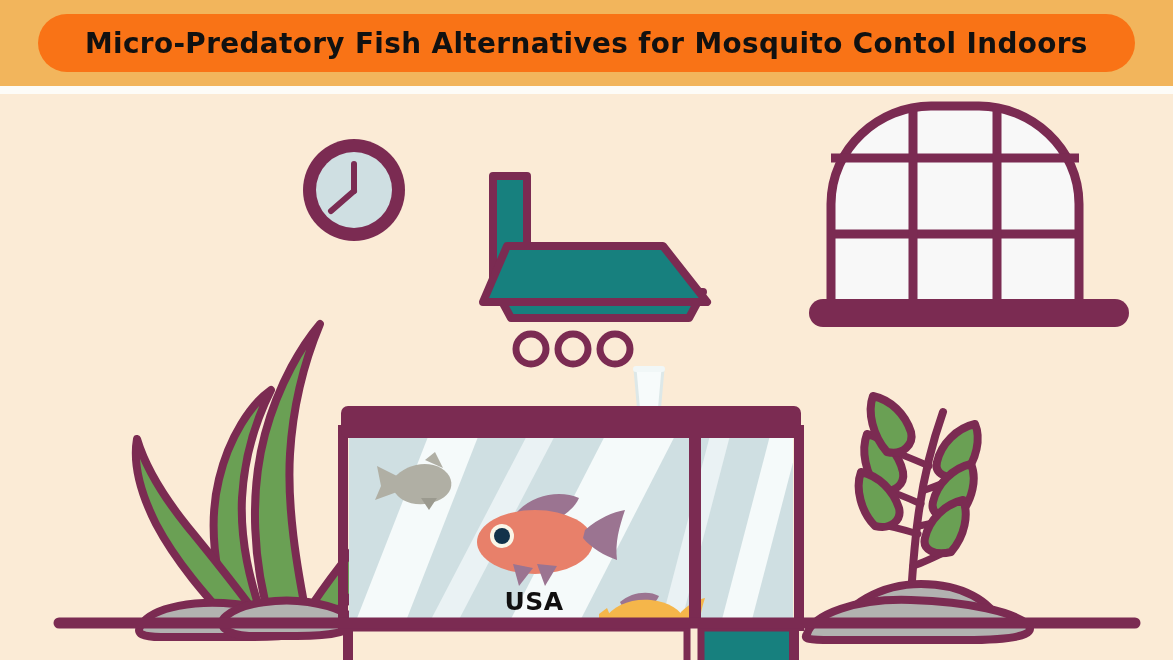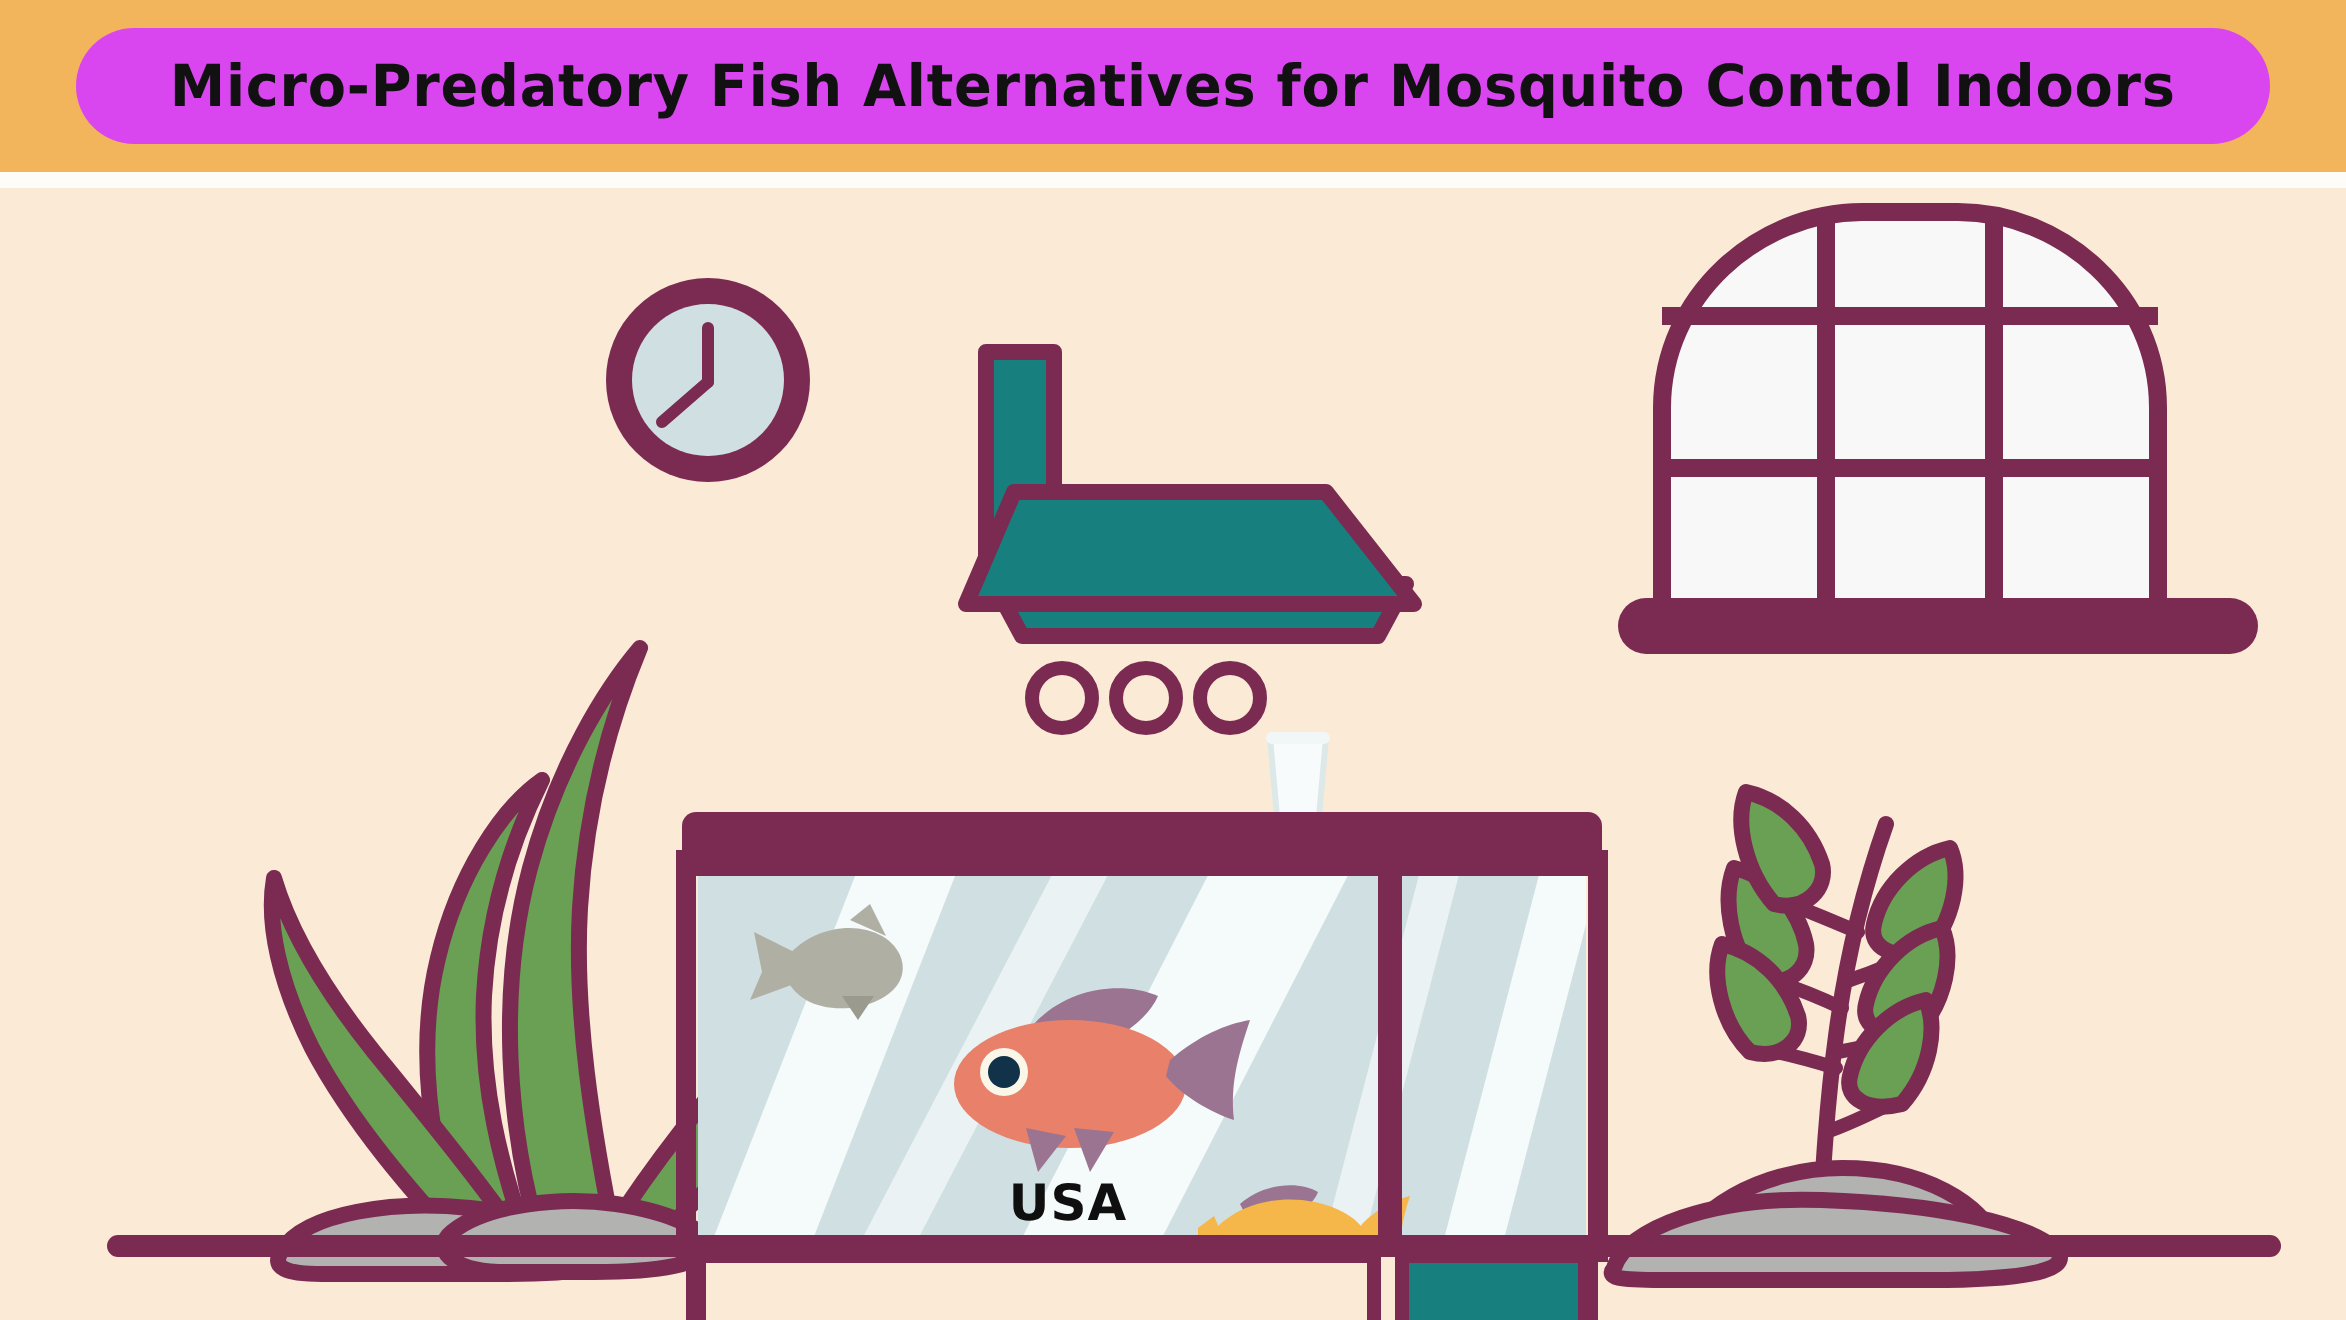--- a/index.html
+++ b/index.html
@@ -34,21 +34,21 @@
     width: 1173px;
     height: 8px;
     background: #FDFCF8;
   }
   .title-pill {
     position: absolute;
     left: 38px;
     top: 14px;
     width: 1097px;
     height: 58px;
-    background: #d946ef;
+    background: #f97316;
     border-radius: 29px;
     display: flex;
     align-items: center;
     justify-content: center;
   }
   .title-text {
     font-family: "DejaVu Sans", sans-serif;
     font-size: 29px;
     font-weight: 700;
     letter-spacing: 0.4px;

